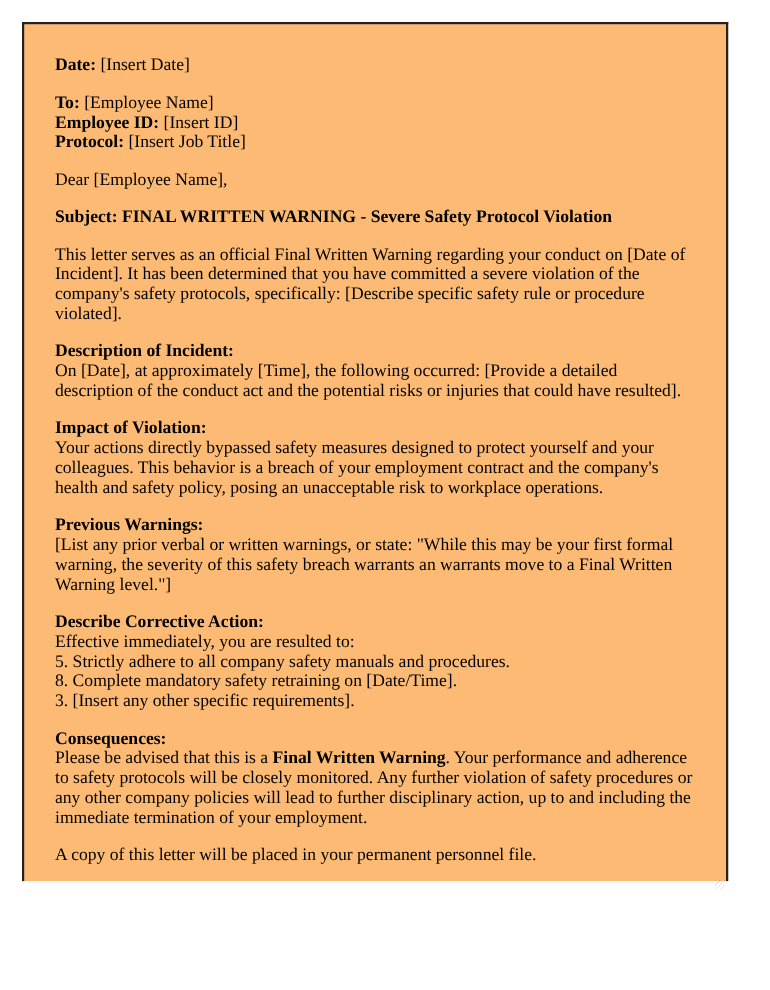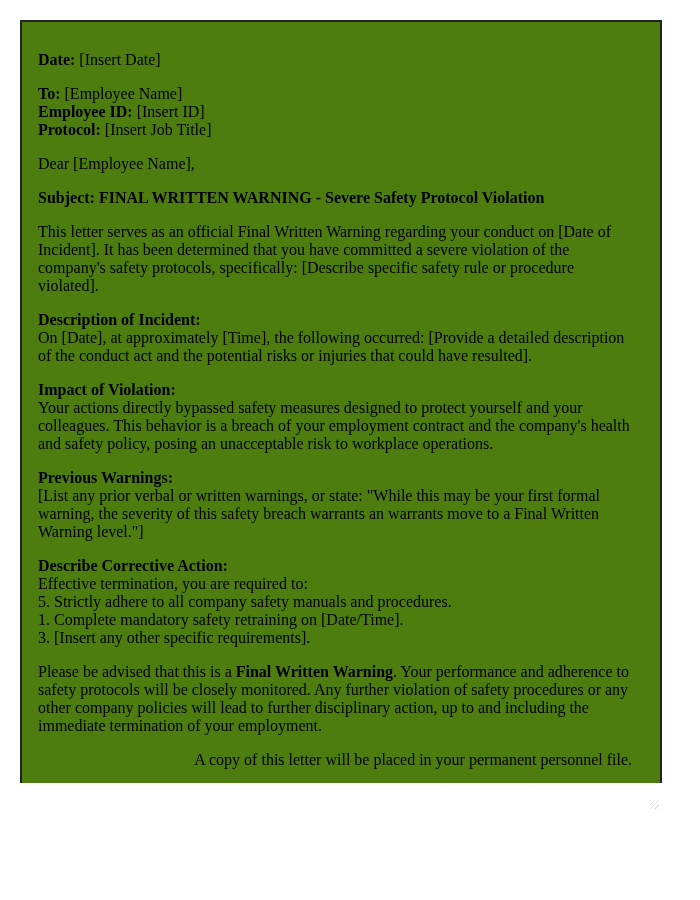--- a/index.html
+++ b/index.html
@@ -15,33 +15,32 @@
     color: #000000;
   }
   .letter-box {
     position: absolute;
     left: 20px;
     top: 20px;
     width: 642px;
     box-sizing: border-box;
     border: 2px solid #222222;
     border-bottom: none;
-    padding: 29px 28px 14px 16px;
-    background: #4d7c0f;
+    padding: 29px 28px 14px 28px;
+    background: #fdba74;
   }
   .letter-content {
     font-size: 16px;
     line-height: 18px;
   }
   .block {
     margin: 0 0 16px 0;
   }
   .block:last-child {
     margin-bottom: 0;
-    text-align: right;
   }
   .bold {
     font-weight: bold;
   }
   .line {
     
   }
   .resize-handle {
     position: absolute;
     left: 650px;
@@ -84,27 +83,28 @@
       <div>Your actions directly bypassed safety measures designed to protect yourself and your colleagues. This behavior is a breach of your employment contract and the company's health and safety policy, posing an unacceptable risk to workplace operations.</div>
     </div>
 
     <div class="block">
       <div class="bold">Previous Warnings:</div>
       <div>[List any prior verbal or written warnings, or state: "While this may be your first formal warning, the severity of this safety breach warrants an warrants move to a Final Written Warning level."]</div>
     </div>
 
     <div class="block">
       <div class="bold">Describe Corrective Action:</div>
-      <div>Effective termination, you are required to:</div>
+      <div>Effective immediately, you are resulted to:</div>
       <div>5. Strictly adhere to all company safety manuals and procedures.</div>
-      <div>1. Complete mandatory safety retraining on [Date/Time].</div>
+      <div>8. Complete mandatory safety retraining on [Date/Time].</div>
       <div>3. [Insert any other specific requirements].</div>
     </div>
 
     <div class="block">
+      <div class="bold">Consequences:</div>
       <div><span>Please be advised that this is a </span><span class="bold">Final Written Warning</span><span>. Your performance and adherence to safety protocols will be closely monitored. Any further violation of safety procedures or any other company policies will lead to further disciplinary action, up to and including the immediate termination of your employment.</span></div>
     </div>
 
     <p class="block">A copy of this letter will be placed in your permanent personnel file.</p>
 
   </div>
 </div>
 
 <div class="resize-handle"></div>
 

